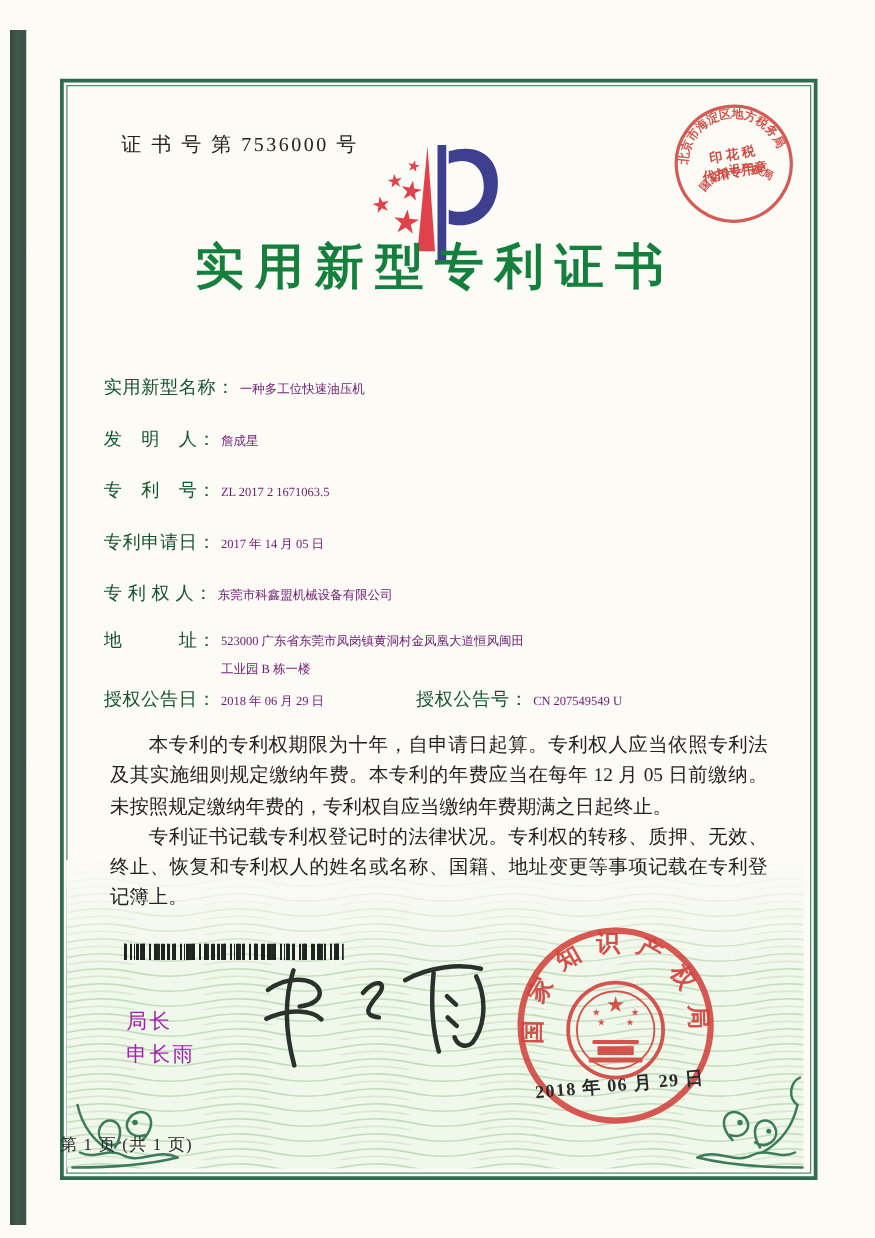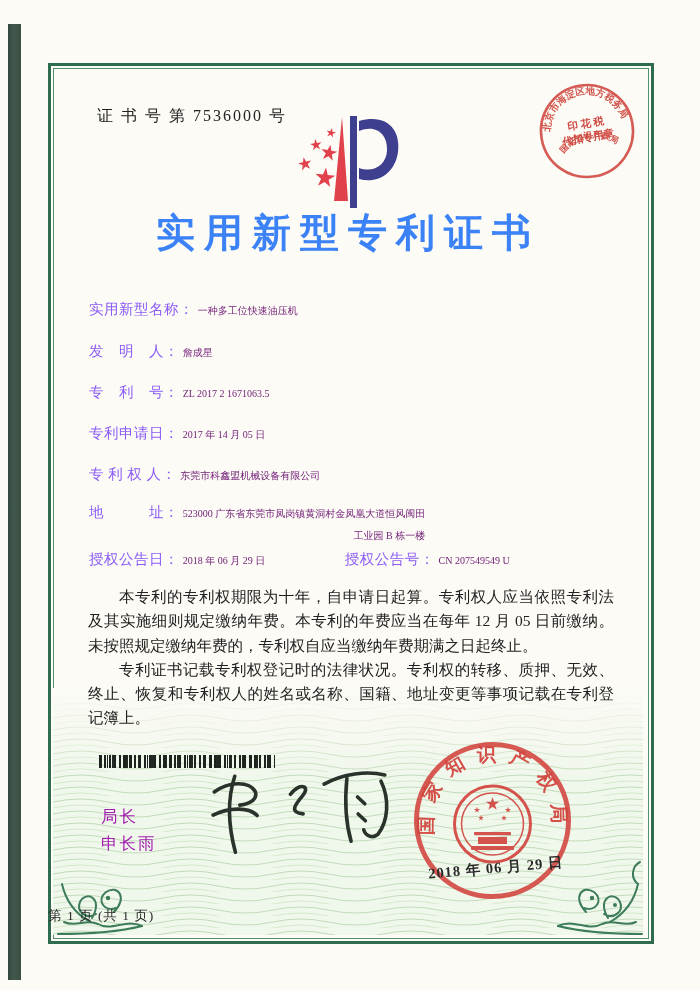--- a/index.html
+++ b/index.html
@@ -13,27 +13,27 @@
   .frame{position:absolute;left:48px;top:63px;width:600px;height:875px;
          border:3px solid #2e6b4f;}
   .frame-inner{position:absolute;inset:2px;border:1px solid #4e8f6c;}
   
   .guilloche{position:absolute;left:53px;top:688px;width:590px;height:247px;overflow:hidden;}
   .guilloche svg{display:block;}
   .guilloche-fade{position:absolute;left:53px;top:688px;width:590px;height:90px;
          background:linear-gradient(180deg,#fcfbf6 0%,rgba(252,251,246,0) 100%);}
   .cert-no{position:absolute;left:97px;top:106px;font-size:16px;letter-spacing:2px;color:#222;}
   .logo{position:absolute;left:289px;top:112px;}
-  .title{position:absolute;left:48px;top:206px;width:600px;text-align:center;
-         font-size:39px;font-weight:bold;letter-spacing:9px;color:#3b82f6;}
+  .title{position:absolute;left:48px;top:186px;width:600px;text-align:center;
+         font-size:39px;font-weight:bold;letter-spacing:9px;color:#15803d;}
   .fields{position:absolute;left:83px;top:0;width:540px;font-size:15px;}
   .frow{position:absolute;left:0;white-space:nowrap;}
-  .flabel{display:inline-block;font-size:14.5px;letter-spacing:.5px;color:#8b5cf6;margin-left:6px;}
+  .flabel{display:inline-block;font-size:14.5px;letter-spacing:.5px;color:#14532d;}
   .fvalue{font-size:10px;color:#701a75;}
-  .addr-val{display:inline-block;vertical-align:top;white-space:pre-line;line-height:22px;max-width:440px;text-align:right;}
+  .addr-val{display:inline-block;vertical-align:top;white-space:pre-line;line-height:22px;max-width:440px;}
   .paras{position:absolute;left:88px;top:585px;width:526px;font-size:15.5px;line-height:24.3px;
          text-align:justify;color:#222;}
   .paras p{margin:0;text-indent:2em;}
   .barcode{position:absolute;left:99px;top:755px;width:176px;height:13px;
          background:
            repeating-linear-gradient(90deg,#1d241f 0 2px,transparent 2px 5px),
            repeating-linear-gradient(90deg,#1d241f 0 1px,transparent 1px 8px),
            repeating-linear-gradient(90deg,#222a24 0 3px,transparent 3px 13px);}
   .signer{position:absolute;left:101px;top:803px;font-size:16.5px;color:#a21caf;letter-spacing:2px;line-height:27px;}
   .signature{position:absolute;left:198px;top:762px;transform:rotate(-2deg);}

